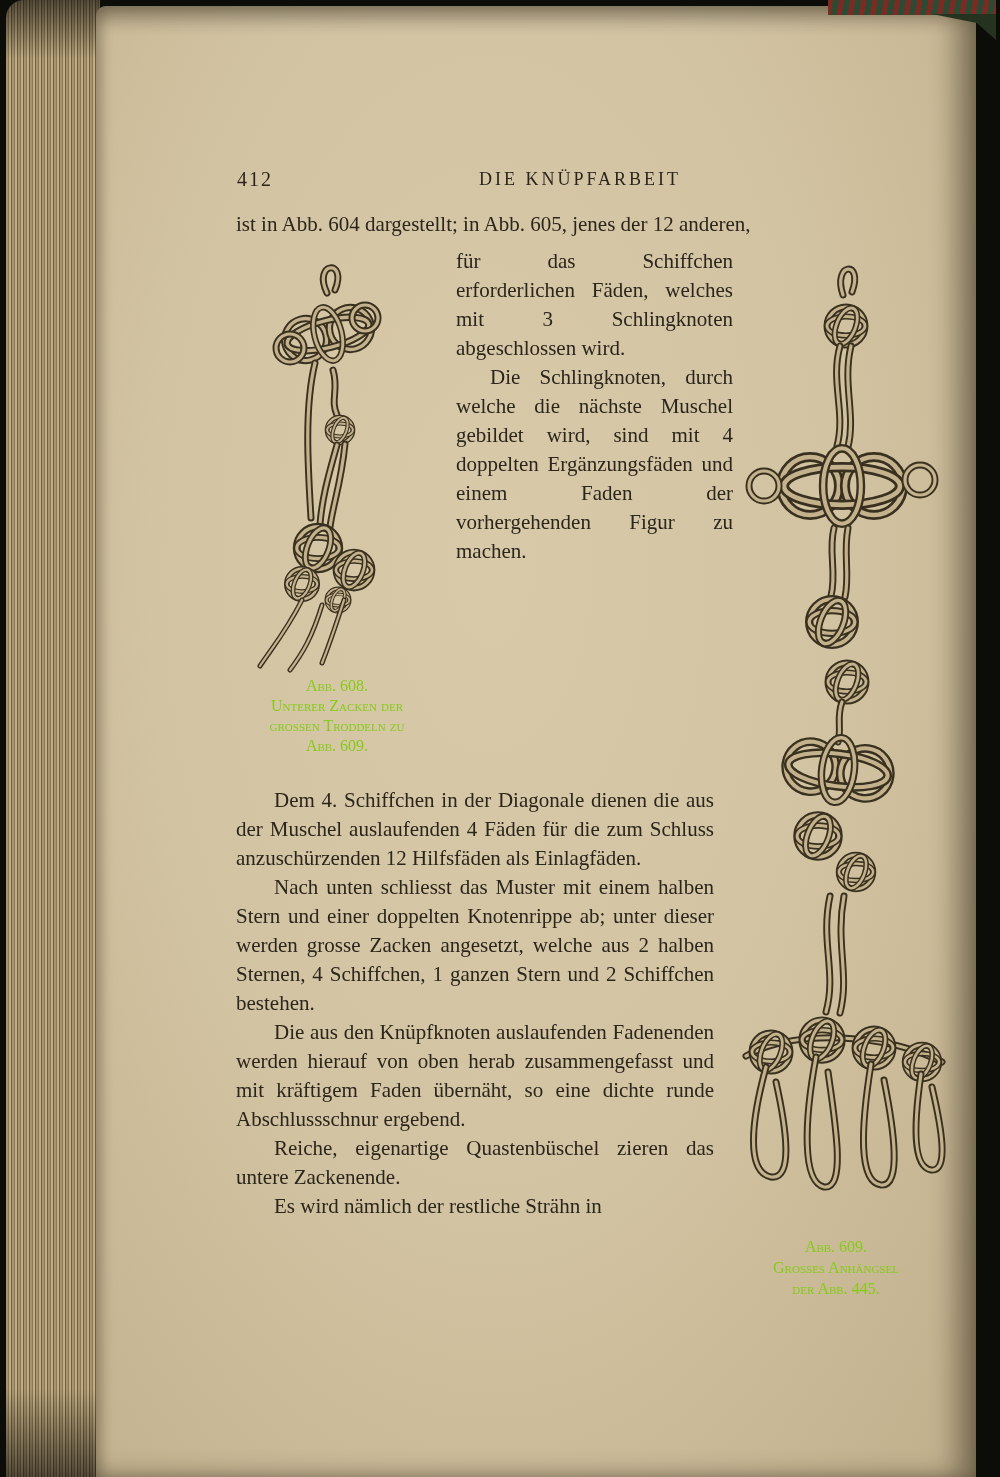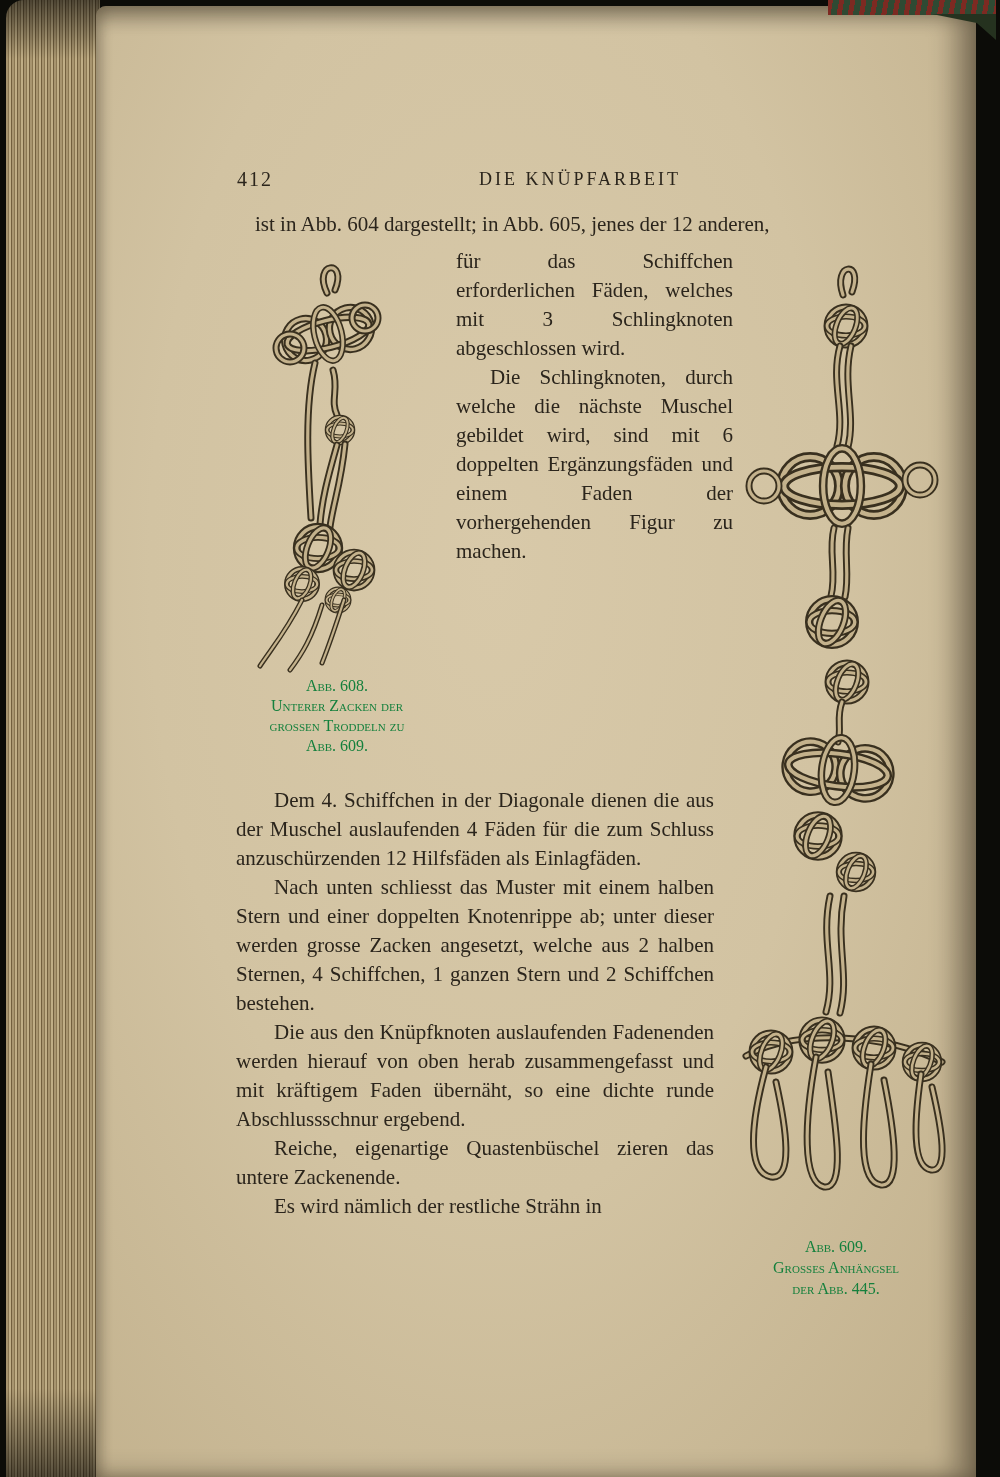--- a/index.html
+++ b/index.html
@@ -40,39 +40,39 @@
   .page-number {
     position:absolute; left:237px; top:168px;
     font-size:20px; letter-spacing:2px;
   }
   .running-head {
     position:absolute; left:380px; top:169px; width:400px;
     text-align:center; font-size:18px; letter-spacing:3px;
   }
   .intro-line {
     position:absolute; left:236px; top:212px; width:678px;
-    font-size:21px; white-space:nowrap;margin-left:19px;
+    font-size:21px; white-space:nowrap;
   }
 
   .col-text {
     position:absolute; left:456px; top:247px; width:277px;
     font-size:21px; line-height:29px; text-align:justify;
   }
   .col-text p { margin:0; }
   .col-text p.indent { text-indent:34px; }
 
   .fullwidth-text {
     position:absolute; left:236px; top:786px; width:478px;
     font-size:21px; line-height:29px; text-align:justify;
   }
   .fullwidth-text p { margin:0; text-indent:38px; }
 
   .caption {
     position:absolute; text-align:center; font-variant:small-caps;
-    color:#15803d;
+    color:#84cc16;
   }
   .caption .cap-line { display:block; }
   .caption-608 { left:238px; top:676px; width:198px; font-size:16px; line-height:20px; }
   .caption-609 { left:720px; top:1236px; width:232px; font-size:16px; line-height:21px; }
 
   .figure { position:absolute; }
   .figure-608 { left:232px; top:248px; width:205px; height:425px; }
   .figure-609 { left:715px; top:250px; width:252px; height:985px; }
 
   
@@ -153,21 +153,21 @@
         <path class="rl2" d="M70,352 C55,382 40,400 28,418"></path>
       <path class="rd2" d="M90,357 C80,390 70,406 58,422"></path>
         <path class="rl2" d="M90,357 C80,390 70,406 58,422"></path>
       <path class="rd2" d="M112,352 C101,386 96,400 90,415"></path>
         <path class="rl2" d="M112,352 C101,386 96,400 90,415"></path>
     </svg>
   </div>
 
   <div class="col-text ink">
     <p>für das Schiffchen erforderlichen Fäden, welches mit 3 Schlingknoten abgeschlossen wird.</p>
-    <p class="indent">Die Schlingknoten, durch welche die nächste Muschel gebildet wird, sind mit 6 doppelten Ergänzungsfäden und einem Faden der vorhergehenden Figur zu machen.</p>
+    <p class="indent">Die Schlingknoten, durch welche die nächste Muschel gebildet wird, sind mit 4 doppelten Ergänzungsfäden und einem Faden der vorhergehenden Figur zu machen.</p>
   </div>
 
   <div class="caption caption-608">
     <span class="cap-line">Abb. 608.</span>
     <span class="cap-line">Unterer Zacken der</span>
     <span class="cap-line">grossen Troddeln zu</span>
     <span class="cap-line">Abb. 609.</span>
   </div>
 
   <div class="fullwidth-text ink">

